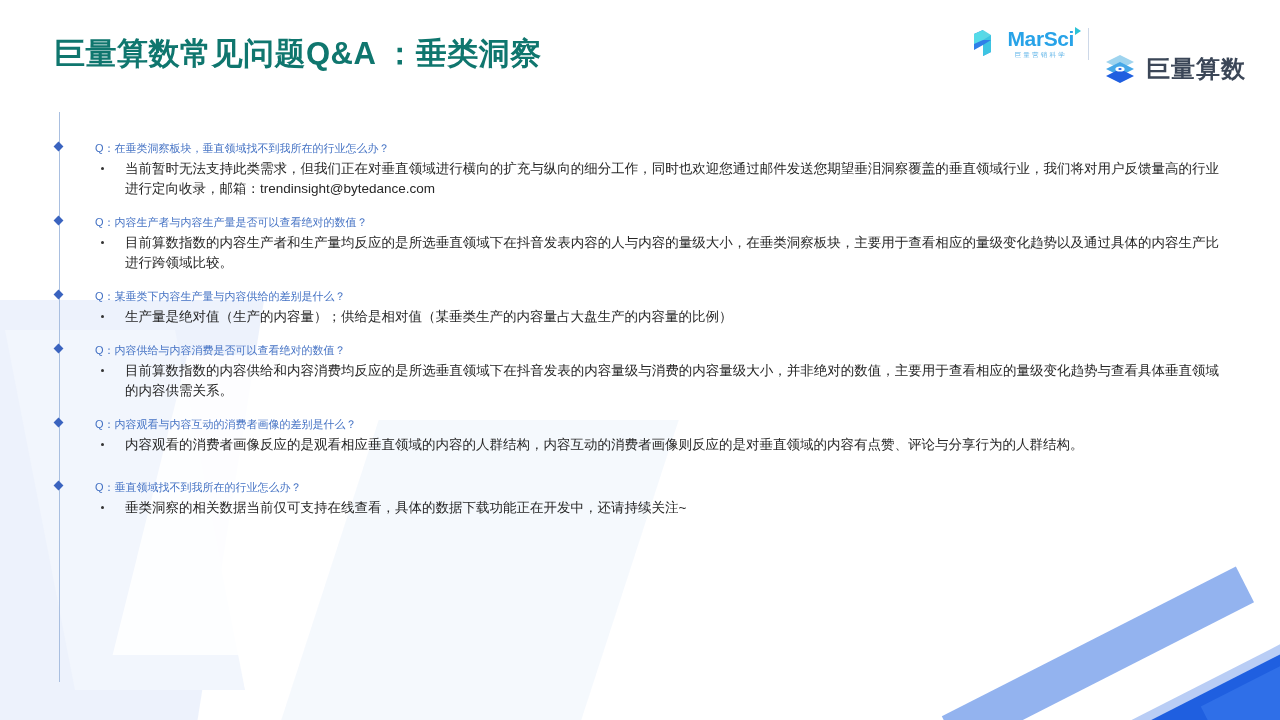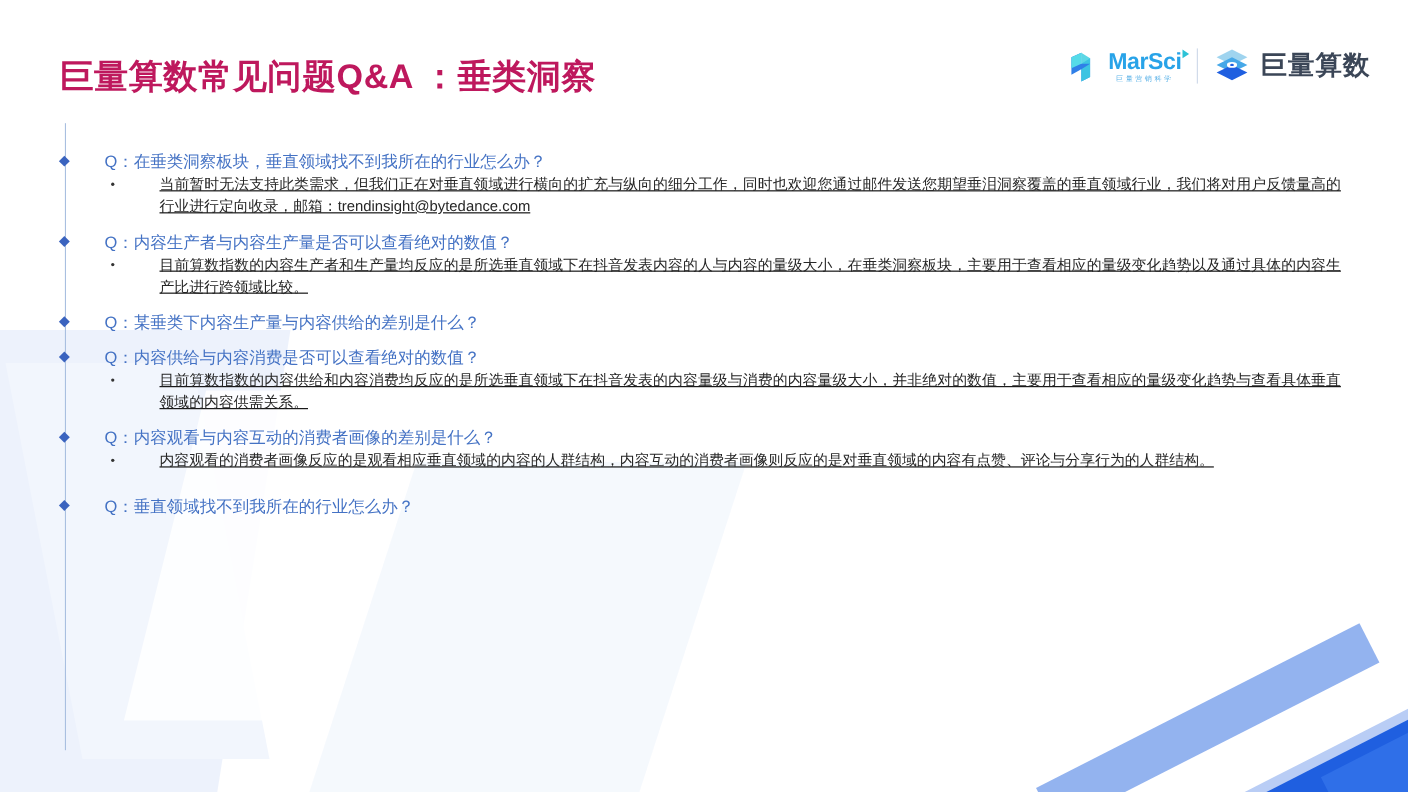--- a/index.html
+++ b/index.html
@@ -103,36 +103,36 @@
   
   .header {
     position: absolute;
     left: 0; top: 0;
     width: 1280px;
     height: 100px;
   }
   .title {
     position: absolute;
     left: 54px;
-    top: 49px;
+    top: 33px;
     font-size: 31px;
     font-weight: bold;
-    color: #be185d;
+    color: #0f766e;
     letter-spacing: .5px;
     white-space: nowrap;
     text-align: center;
   }
 
   
   .logos {
     position: absolute;
     right: 34px;
     top: 28px;
     display: flex;
-    align-items: flex-end;
+    align-items: flex-start;
     gap: 14px;
     height: 48px;
   }
   .logo-marsci {
     display: flex;
     align-items: center;
     gap: 7px;
   }
   .marsci-mark {
     width: 30px;
@@ -168,20 +168,21 @@
   }
   .logo-divider {
     width: 1px;
     height: 32px;
     background: #cdd8e8;
   }
   .logo-jlss {
     display: flex;
     align-items: center;
     gap: 9px;
+    margin-top: 24px;
   }
   .jlss-mark { width: 34px; height: 34px; }
   .jlss-word {
     font-size: 24px;
     font-weight: bold;
     color: #3b4657;
     letter-spacing: 1px;
   }
 
   
@@ -210,30 +211,29 @@
   .q-bullet {
     position: absolute;
     left: -4px;
     top: 5px;
     width: 7px;
     height: 7px;
     background: #3a63bf;
     transform: rotate(45deg);
   }
   .q-text {
-    font-size: 15px;
+    font-size: 11px;
     color: #4472c4;
     line-height: 19px;
     white-space: nowrap;
   }
   .a-row {
     position: relative;
-    padding-left: 86px;
+    padding-left: 66px;
     margin-top: 1px;
-    text-decoration: underline;
   }
   .a-bullet {
     position: absolute;
     left: 42px;
     top: 8px;
     width: 3px;
     height: 3px;
     border-radius: 50%;
     background: #333333;
   }
@@ -322,20 +322,24 @@
         <span class="a-bullet"></span>
         <div class="a-text">目前算数指数的内容生产者和生产量均反应的是所选垂直领域下在抖音发表内容的人与内容的量级大小，在垂类洞察板块，主要用于查看相应的量级变化趋势以及通过具体的内容生产比进行跨领域比较。</div>
       </div>
     </div>
 
     <div class="qa-block">
       <div class="q-row">
         <span class="q-bullet"></span>
         <span class="q-text">Q：某垂类下内容生产量与内容供给的差别是什么？</span>
       </div>
+      <div class="a-row">
+        <span class="a-bullet"></span>
+        <div class="a-text">生产量是绝对值（生产的内容量）；供给是相对值（某垂类生产的内容量占大盘生产的内容量的比例）</div>
+      </div>
     </div>
 
     <div class="qa-block">
       <div class="q-row">
         <span class="q-bullet"></span>
         <span class="q-text">Q：内容供给与内容消费是否可以查看绝对的数值？</span>
       </div>
       <div class="a-row">
         <span class="a-bullet"></span>
         <div class="a-text">目前算数指数的内容供给和内容消费均反应的是所选垂直领域下在抖音发表的内容量级与消费的内容量级大小，并非绝对的数值，主要用于查看相应的量级变化趋势与查看具体垂直领域的内容供需关系。</div>
@@ -352,17 +356,21 @@
         <span class="a-bullet"></span>
         <div class="a-text">内容观看的消费者画像反应的是观看相应垂直领域的内容的人群结构，内容互动的消费者画像则反应的是对垂直领域的内容有点赞、评论与分享行为的人群结构。</div>
       </div>
     </div>
 
     <div class="qa-block" style="margin-top:22px">
       <div class="q-row">
         <span class="q-bullet"></span>
         <span class="q-text">Q：垂直领域找不到我所在的行业怎么办？</span>
       </div>
+      <div class="a-row">
+        <span class="a-bullet"></span>
+        <div class="a-text">垂类洞察的相关数据当前仅可支持在线查看，具体的数据下载功能正在开发中，还请持续关注~</div>
+      </div>
     </div>
 
   </div>
 
 </div>
 
 </body></html>

